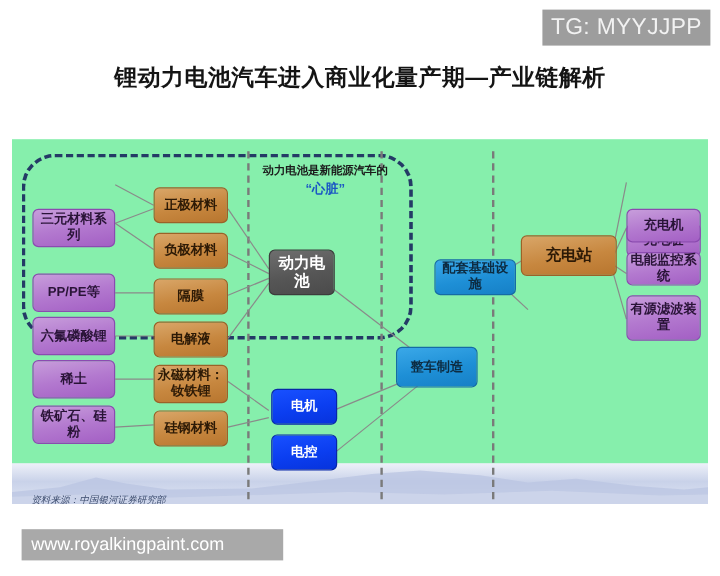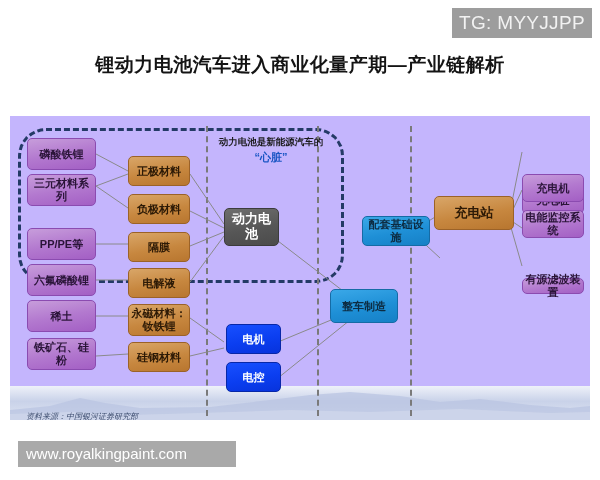--- a/index.html
+++ b/index.html
@@ -23,21 +23,21 @@
   }
   
   #page-title{
     position:absolute;top:52px;left:0;width:600px;text-align:center;
     font-size:19px;font-weight:bold;color:#141414;letter-spacing:.5px;
     white-space:nowrap;
   }
   
   #slide{
     position:absolute;left:10px;top:116px;width:580px;height:304px;
-    background:#c4b5fd;overflow:hidden;
+    background:#86efac;overflow:hidden;
   }
   #slide-bg-mountains{
     position:absolute;left:0;bottom:0;width:580px;height:34px;
     background:linear-gradient(to bottom,#eef1f9 0%,#c9d2e9 45%,#dfe5f3 100%);
   }
   #slide-bg-mountains svg{position:absolute;left:0;bottom:0;}
   
   .zone{position:absolute;box-sizing:border-box;}
   #zone-battery{
     left:8px;top:12px;width:326px;height:155px;
@@ -157,21 +157,20 @@
       <path d="M500 104 L512 112"></path>
       <path d="M500 108 L512 150"></path>
     </g>
   </svg>
 
   <div id="heart-caption">
     <div class="l1">动力电池是新能源汽车的</div>
     <div class="l2">“心脏”</div>
   </div>
 
-  <div class="node purple" style="left:17px;top:22px;width:69px;height:32px;">磷酸铁锂</div>
   <div class="node purple" style="left:17px;top:58px;width:69px;height:32px;">三元材料系列</div>
   <div class="node purple" style="left:17px;top:112px;width:69px;height:32px;">PP/PE等</div>
   <div class="node purple" style="left:17px;top:148px;width:69px;height:32px;">六氟磷酸锂</div>
   <div class="node purple" style="left:17px;top:184px;width:69px;height:32px;">稀土</div>
   <div class="node purple" style="left:17px;top:222px;width:69px;height:32px;">铁矿石、硅粉</div>
 
   <div class="node brown" style="left:118px;top:40px;width:62px;height:30px;">正极材料</div>
   <div class="node brown" style="left:118px;top:78px;width:62px;height:30px;">负极材料</div>
   <div class="node brown" style="left:118px;top:116px;width:62px;height:30px;">隔膜</div>
   <div class="node brown" style="left:118px;top:152px;width:62px;height:30px;">电解液</div>
@@ -183,18 +182,18 @@
   <div class="node deepblue" style="left:216px;top:246px;width:55px;height:30px;">电控</div>
 
   <div class="node blue" style="left:320px;top:100px;width:68px;height:30px;margin-left:32px;">配套基础设施</div>
   <div class="node blue" style="left:320px;top:173px;width:68px;height:34px;">整车制造</div>
 
   <div class="node orange big" style="left:424px;top:80px;width:80px;height:34px;">充电站</div>
 
   <div class="node purple" style="left:512px;top:22px;width:62px;height:28px;margin-top:48px;">充电桩</div>
   <div class="node purple" style="left:512px;top:58px;width:62px;height:28px;">充电机</div>
   <div class="node purple" style="left:512px;top:94px;width:62px;height:28px;">电能监控系统</div>
-  <div class="node purple" style="left:512px;top:130px;width:62px;height:16px;margin-top:32px;">有源滤波装置</div>
+  <div class="node purple" style="left:512px;top:130px;width:62px;height:38px;">有源滤波装置</div>
 
   <div id="source-note">资料来源：中国银河证券研究部</div>
 </div>
 
 <div id="url-watermark">www.royalkingpaint.com</div>
 
 </body></html>

